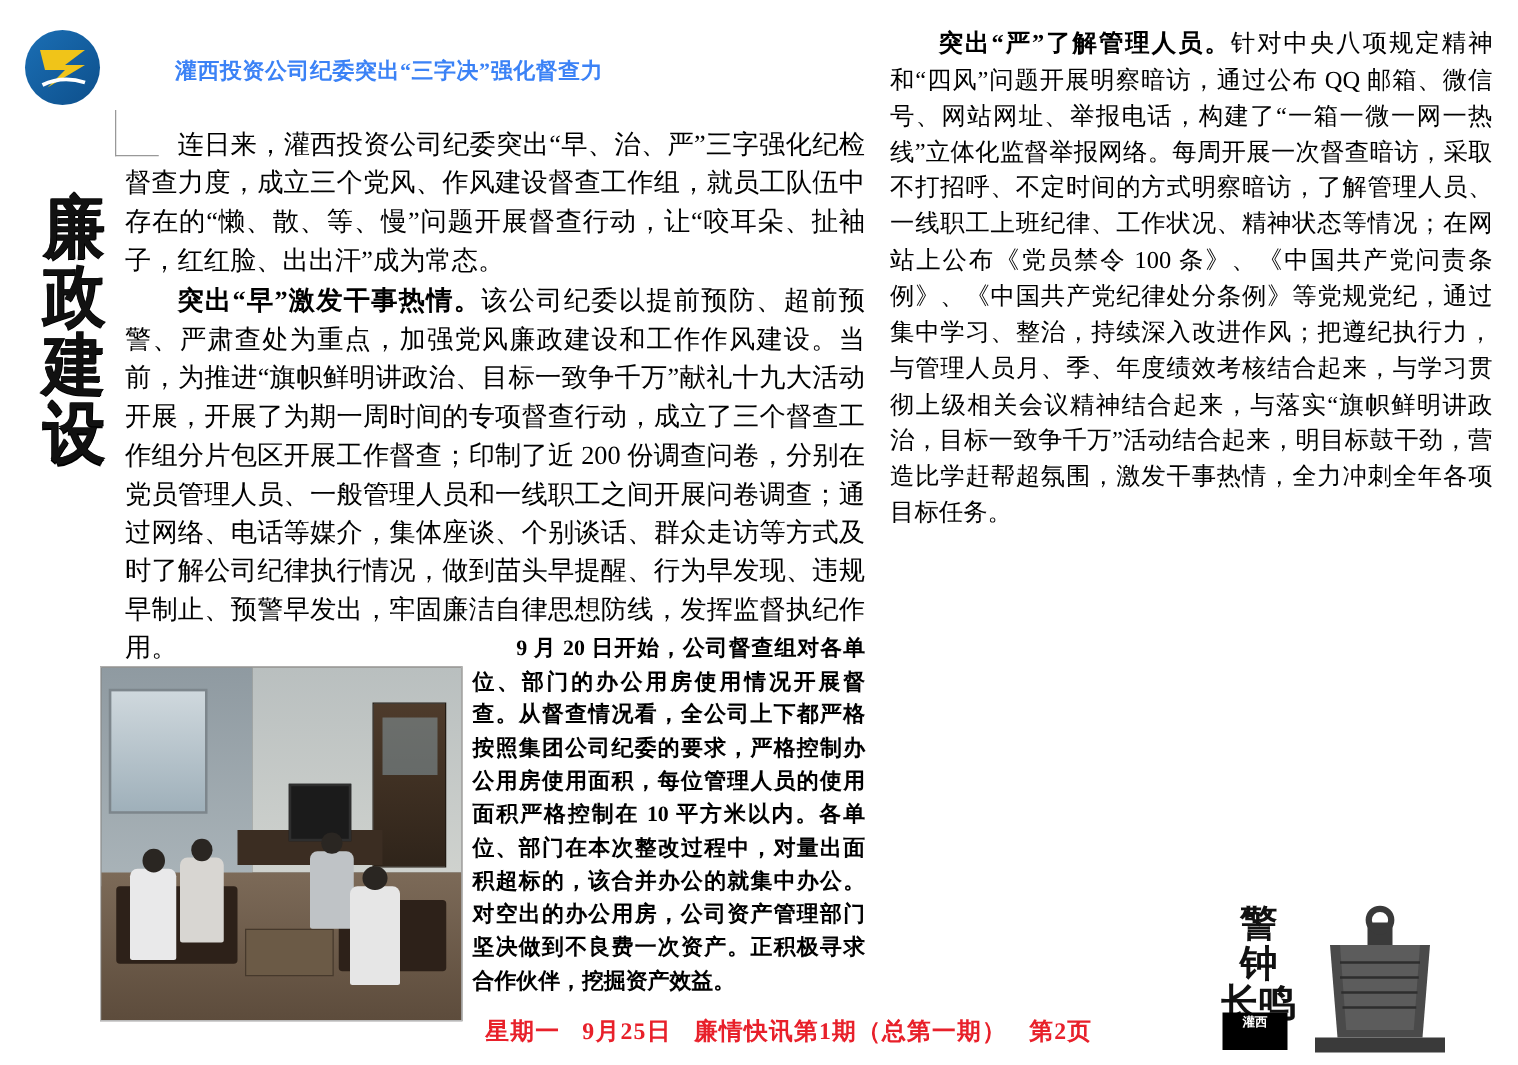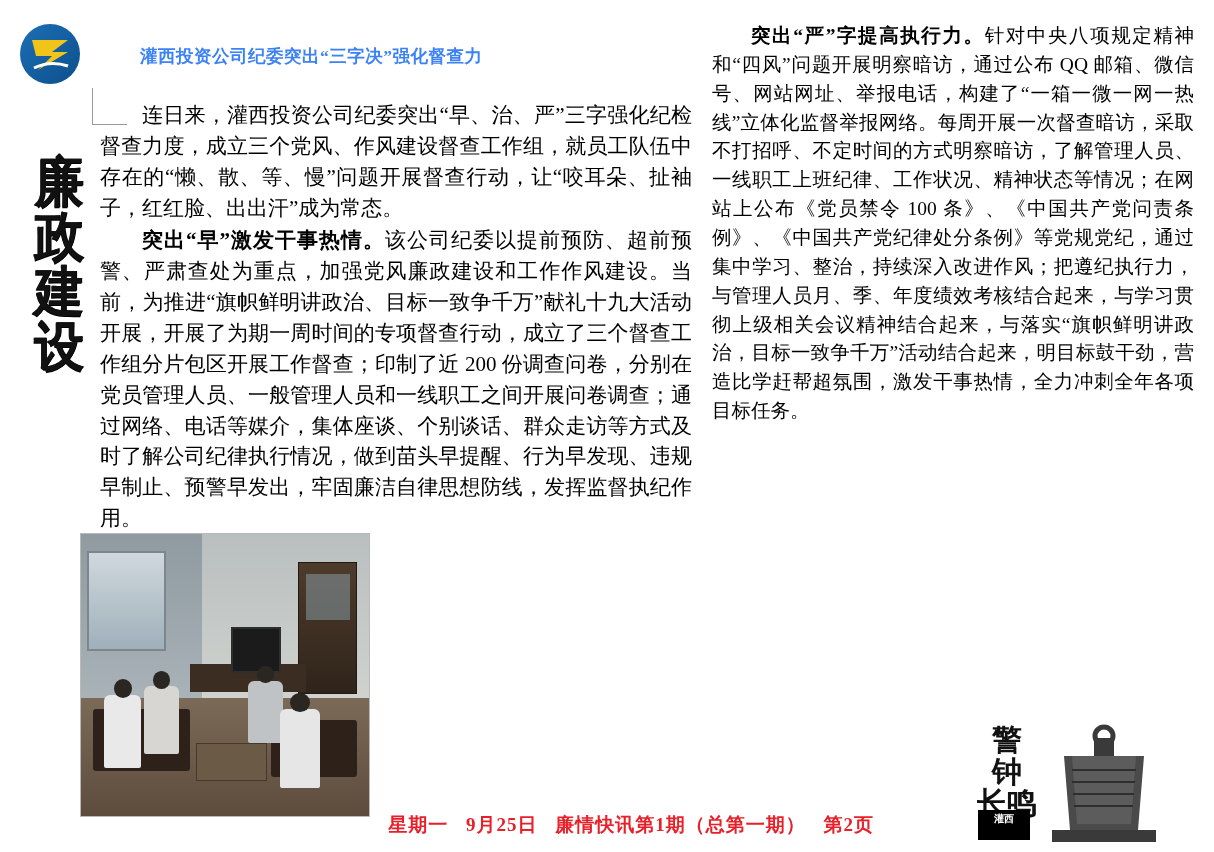--- a/index.html
+++ b/index.html
@@ -253,23 +253,24 @@
       <div class="ph-sofaL"></div>
       <div class="ph-sofaR"></div>
       <div class="ph-table"></div>
       <div class="ph-p1"></div>
       <div class="ph-p2"></div>
       <div class="ph-p3"></div>
       <div class="ph-p4"></div>
     </div>
   </div>
 
+  <div class="caption">9 月 20 日开始，公司督查组对各单位、部门的办公用房使用情况开展督查。从督查情况看，全公司上下都严格按照集团公司纪委的要求，严格控制办公用房使用面积，每位管理人员的使用面积严格控制在 10 平方米以内。各单位、部门在本次整改过程中，对量出面积超标的，该合并办公的就集中办公。对空出的办公用房，公司资产管理部门坚决做到不良费一次资产。正积极寻求合作伙伴，挖掘资产效益。</div>
 
   <div class="col-right">
-    <p class="body"><b>突出“严”字提高执行力。</b><span>针对中央八项规定精神和“四风”问题开展明察暗访，通过公布 QQ 邮箱、微信号、网站网址、举报电话，构建了“一箱一微一网一热线”立体化监督举报网络。每周开展一次督查暗访，采取不打招呼、不定时间的方式明察暗访，了解管理人员、一线职工上班纪律、工作状况、精神状态等情况；在网站上公布《党员禁令 100 条》、《中国共产党问责条例》、《中国共产党纪律处分条例》等党规党纪，通过集中学习、整治，持续深入改进作风；把遵纪执行力，与管理人员月、季、年度绩效考核结合起来，与学习贯彻上级相关会议精神结合起来，与落实“旗帜鲜明讲政治，目标一致争千万”活动结合起来，明目标鼓干劲，营造比学赶帮超氛围，激发干事热情，全力冲刺全年各项目标任务。</span></p>
+    <p class="body"><b>突出“严”了解管理人员。</b><span>针对中央八项规定精神和“四风”问题开展明察暗访，通过公布 QQ 邮箱、微信号、网站网址、举报电话，构建了“一箱一微一网一热线”立体化监督举报网络。每周开展一次督查暗访，采取不打招呼、不定时间的方式明察暗访，了解管理人员、一线职工上班纪律、工作状况、精神状态等情况；在网站上公布《党员禁令 100 条》、《中国共产党问责条例》、《中国共产党纪律处分条例》等党规党纪，通过集中学习、整治，持续深入改进作风；把遵纪执行力，与管理人员月、季、年度绩效考核结合起来，与学习贯彻上级相关会议精神结合起来，与落实“旗帜鲜明讲政治，目标一致争千万”活动结合起来，明目标鼓干劲，营造比学赶帮超氛围，激发干事热情，全力冲刺全年各项目标任务。</span></p>
   </div>
 
   <div class="bell-wrap">
     <div class="bell-char">
       <div>警</div>
       <div>钟</div>
       <div>长鸣</div>
     </div>
     <div class="bell-seal">灌西</div>
     <svg class="bell-svg" width="124" height="124" viewBox="0 0 124 124" aria-hidden="true">

